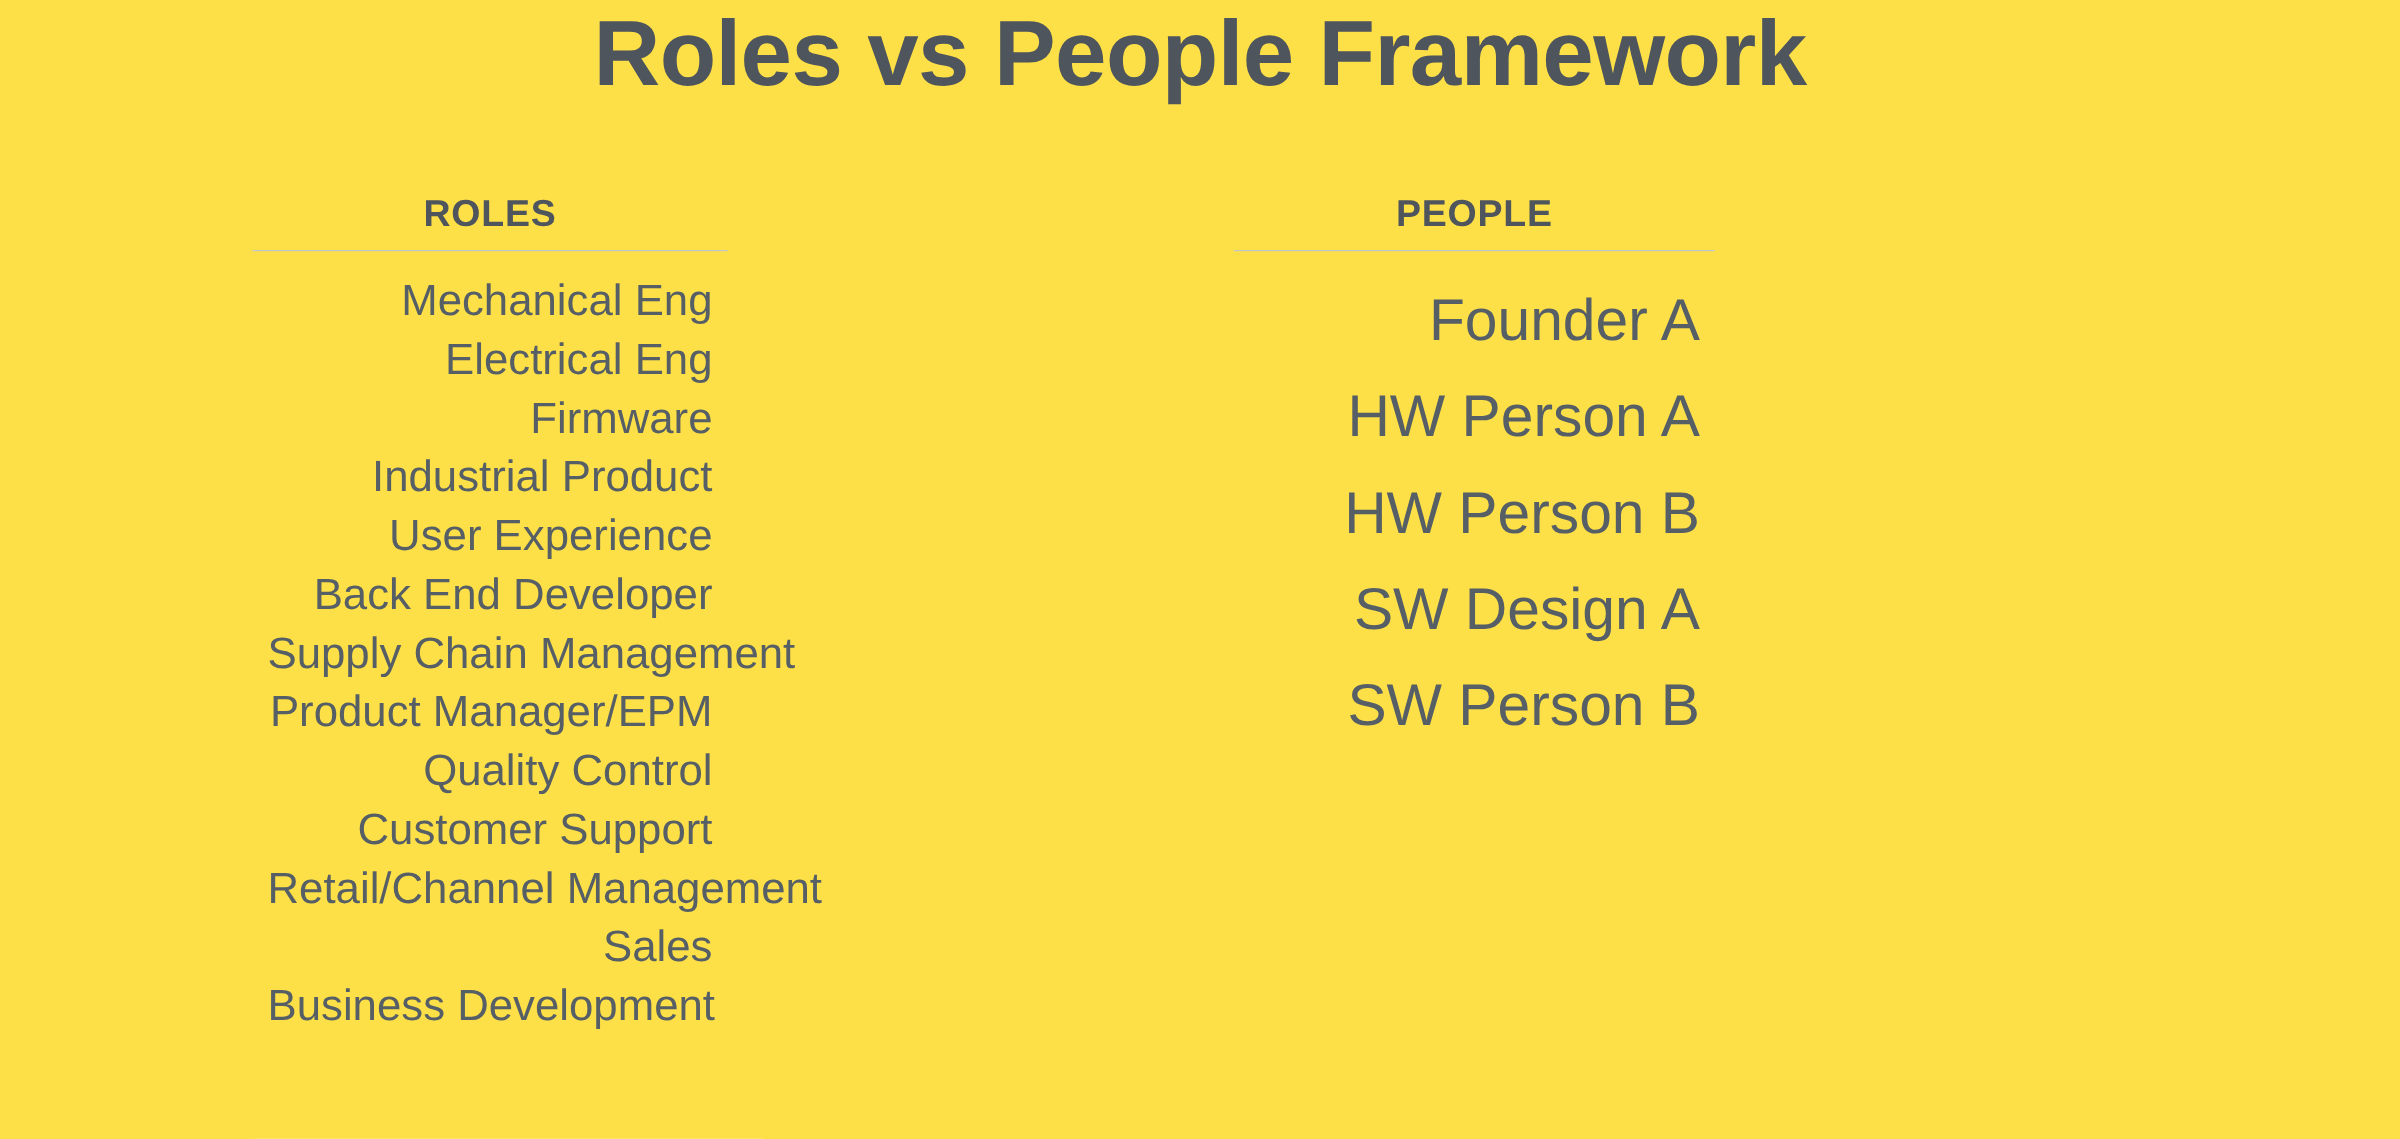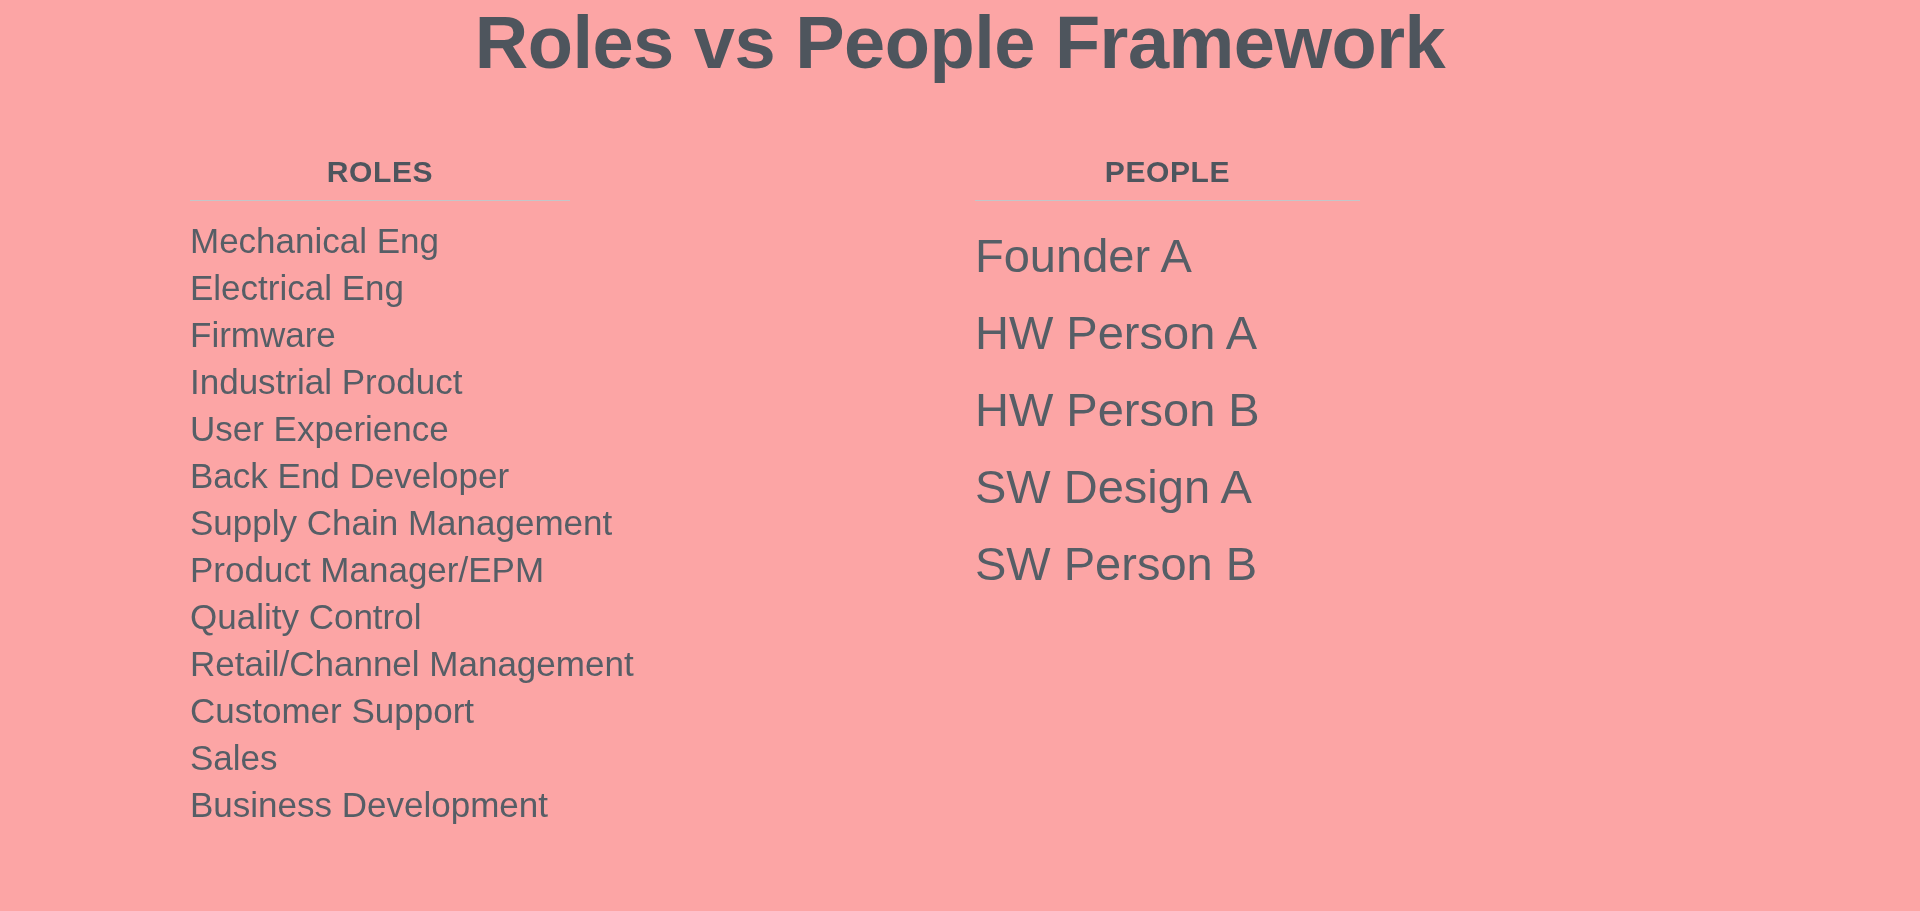--- a/index.html
+++ b/index.html
@@ -11,41 +11,41 @@
     height: 911px;
     background: #ffffff;
     font-family: "Liberation Sans", sans-serif;
     overflow: hidden;
   }
 
   .slide {
     position: relative;
     width: 1920px;
     height: 911px;
-    background: #fca5a5;
+    background: #fde047;
   }
 
   .page-title {
     position: absolute;
     top: 2px;
     left: 0;
     width: 1920px;
     text-align: center;
     font-size: 74px;
     font-weight: bold;
     color: #4e555d;
     letter-spacing: -0.5px;
     line-height: 1.12;
     white-space: nowrap;
   }
 
   .columns {
     position: absolute;
     top: 155px;
-    left: 0;
+    left: 12px;
     width: 1602px;
     height: 756px;
   }
 
   .column {
     position: absolute;
     top: 0;
   }
 
   .column-roles {
@@ -71,23 +71,23 @@
 
   .column-divider {
     width: 100%;
     height: 1px;
     background: #c3c6c9;
     margin: 0 0 16px 0;
   }
 
   .column-list {
     list-style: none;
-    margin: 0;
+    margin: 12px;
     padding: 0;
-    text-align: left;
+    text-align: right;
   }
 
   .list-item {
     color: #565e66;
     white-space: nowrap;
   }
 
   .column-roles .list-item {
     font-size: 35px;
     line-height: 47px;
@@ -113,22 +113,22 @@
       <ul class="column-list" id="roles-list">
           <li class="list-item">Mechanical Eng</li>
           <li class="list-item">Electrical Eng</li>
           <li class="list-item">Firmware</li>
           <li class="list-item">Industrial Product</li>
           <li class="list-item">User Experience</li>
           <li class="list-item">Back End Developer</li>
           <li class="list-item">Supply Chain Management</li>
           <li class="list-item">Product Manager/EPM</li>
           <li class="list-item">Quality Control</li>
+          <li class="list-item">Customer Support</li>
           <li class="list-item">Retail/Channel Management</li>
-          <li class="list-item">Customer Support</li>
           <li class="list-item">Sales</li>
           <li class="list-item">Business Development</li>
         </ul>
     </div>
 
     <div class="column column-people">
       <div class="column-header">PEOPLE</div>
       <div class="column-divider"></div>
       <ul class="column-list" id="people-list">
           <li class="list-item">Founder A</li>

